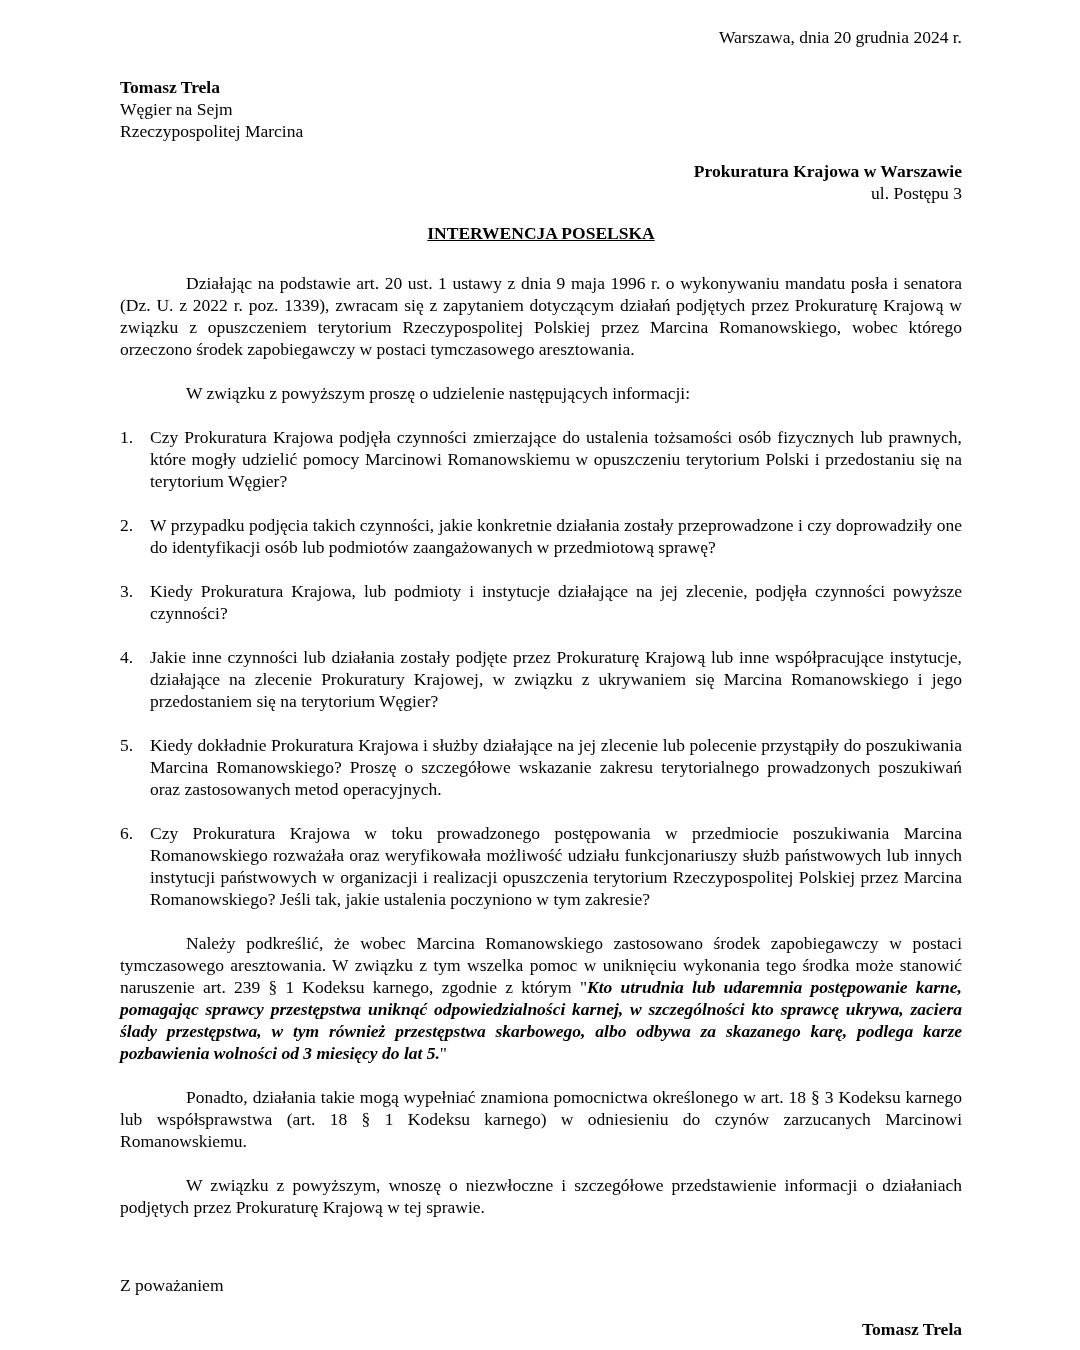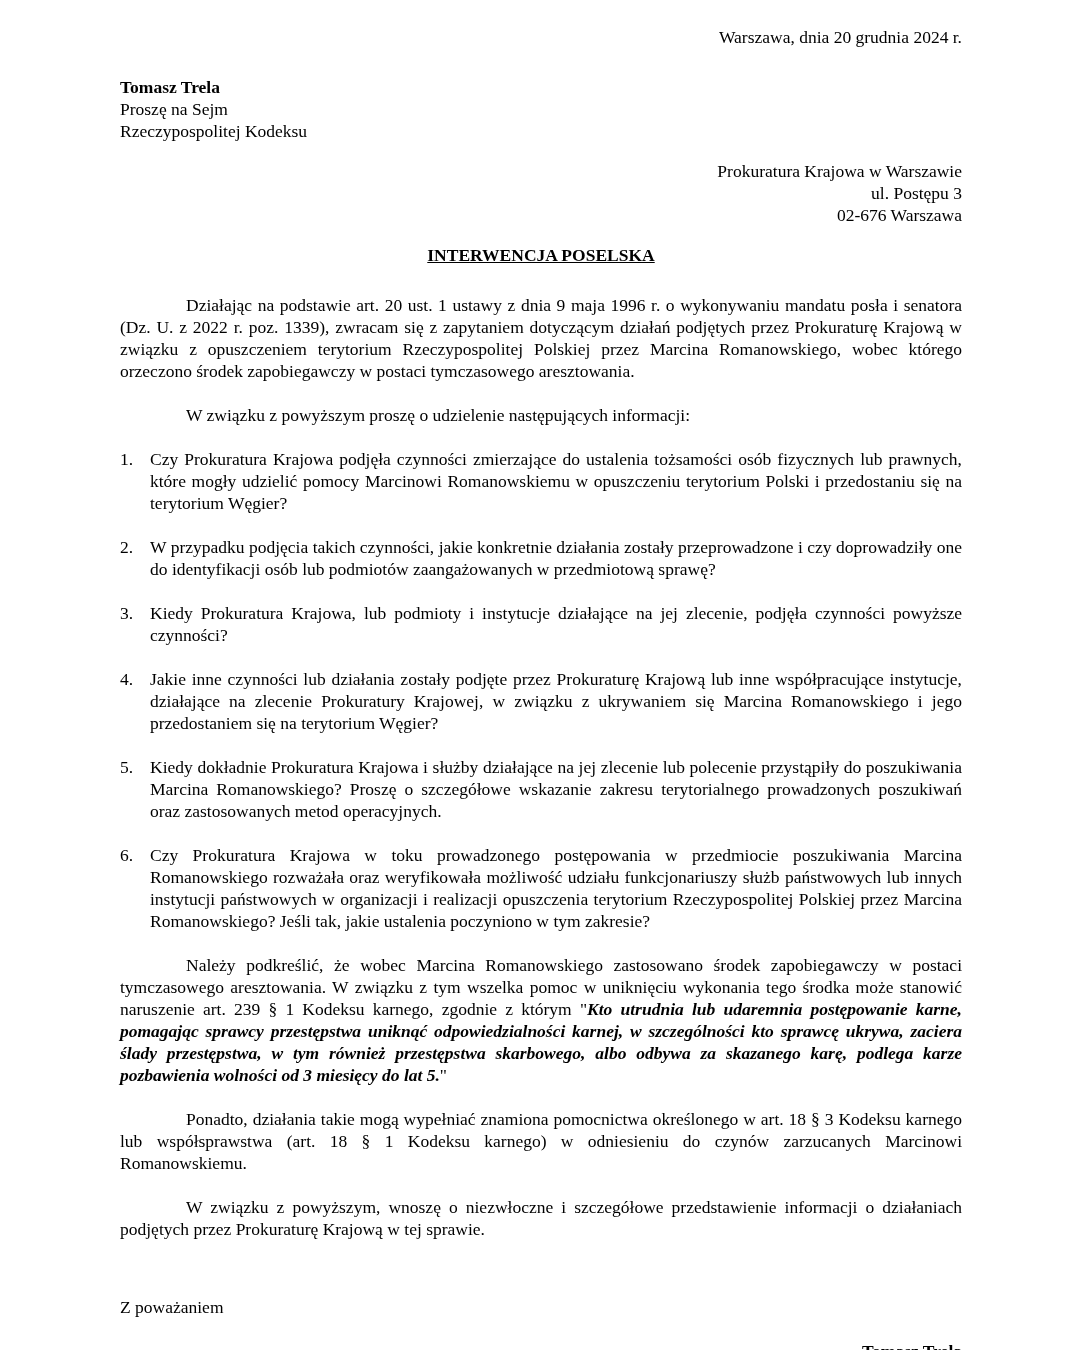--- a/index.html
+++ b/index.html
@@ -30,21 +30,21 @@
     margin: 0 0 18px 0;
   }
   .sender-name {
     font-weight: bold;
   }
   .recipient-block {
     text-align: right;
     margin: 0 0 18px 0;
   }
   .recipient-name {
-    font-weight: normal;
+    font-weight: bold;
   }
   .doc-title {
     text-align: center;
     font-weight: bold;
     margin: 0 0 28px 0;
     text-decoration: underline;
   }
   p.body-par {
     margin: 0 0 22px 0;
     text-align: justify;
@@ -84,28 +84,27 @@
 </style>
 </head>
 <body>
 
 <div class="page">
 
   <div class="date-line">Warszawa, dnia 20 grudnia 2024 r.</div>
 
   <div class="sender-block">
     <div class="sender-name">Tomasz Trela</div>
-    <div>Proszę na Sejm</div>
-    <div>Rzeczypospolitej Kodeksu</div>
+    <div>Węgier na Sejm</div>
+    <div>Rzeczypospolitej Marcina</div>
   </div>
 
   <div class="recipient-block">
     <div class="recipient-name">Prokuratura Krajowa w Warszawie</div>
     <div>ul. Postępu 3</div>
-    <div>02-676 Warszawa</div>
   </div>
 
   <div class="doc-title">INTERWENCJA POSELSKA</div>
 
   <p class="body-par">Działając na podstawie art. 20 ust. 1 ustawy z dnia 9 maja 1996 r. o wykonywaniu mandatu posła i senatora (Dz. U. z 2022 r. poz. 1339), zwracam się z zapytaniem dotyczącym działań podjętych przez Prokuraturę Krajową w związku z opuszczeniem terytorium Rzeczypospolitej Polskiej przez Marcina Romanowskiego, wobec którego orzeczono środek zapobiegawczy w postaci tymczasowego aresztowania.</p>
 
   <p class="body-par">W związku z powyższym proszę o udzielenie następujących informacji:</p>
 
   <div class="questions">
     <div class="q-item">

